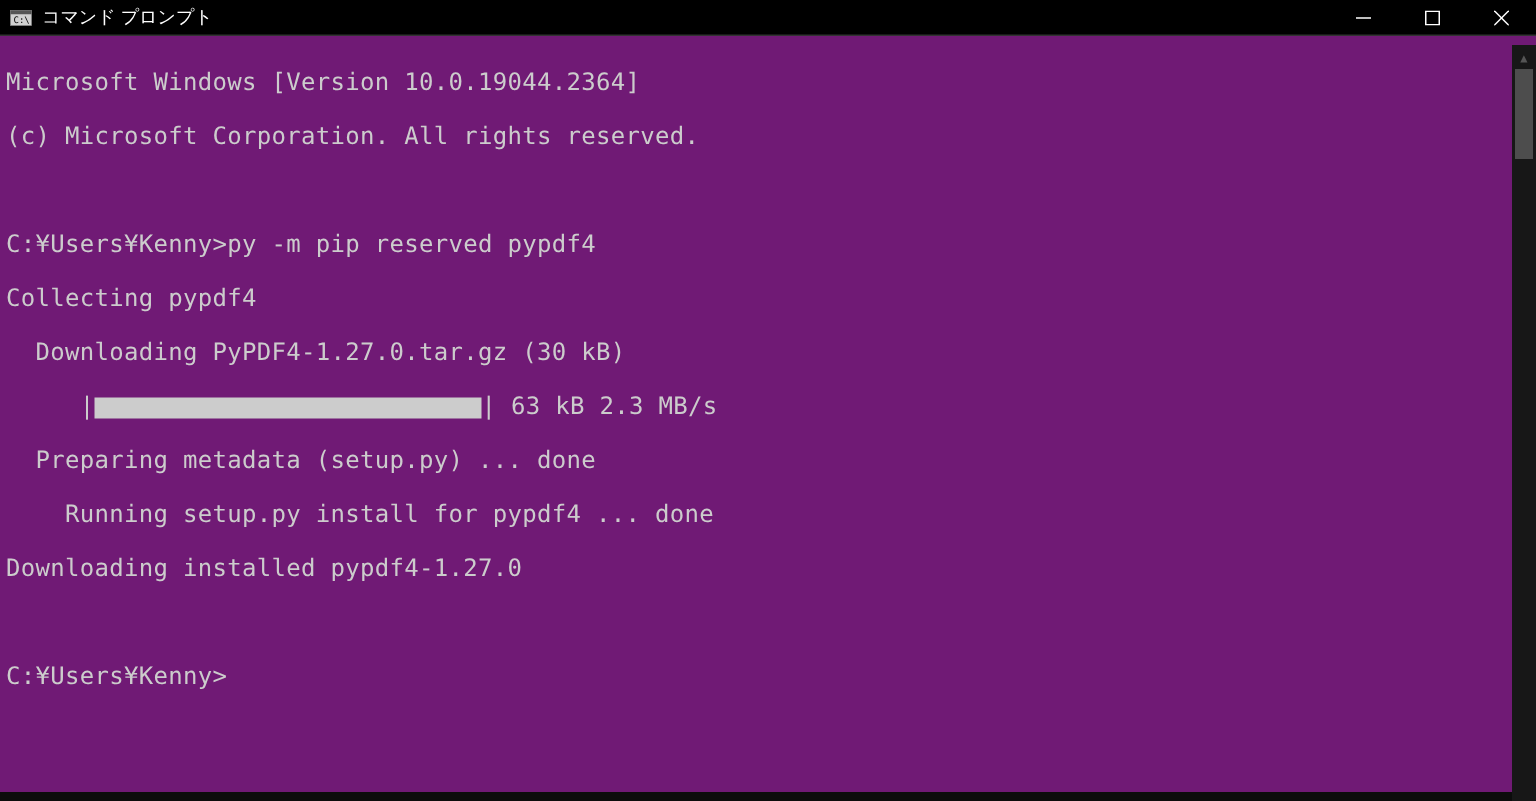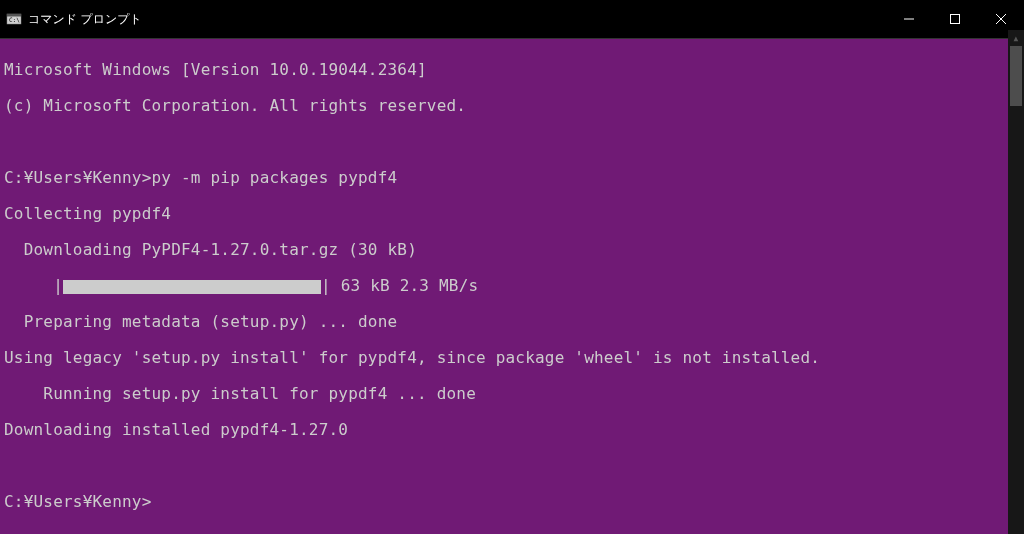--- a/index.html
+++ b/index.html
@@ -9,21 +9,21 @@
     }
     body {
       width: 1024px;
       height: 534px;
       background: #0c0c0c;
       font-family: "MS Gothic", "Consolas", monospace;
       overflow: hidden;
       position: relative;
     }
     .titlebar {
-      height: 39px;
+      height: 24px;
       background: #000000;
       display: flex;
       align-items: center;
       justify-content: space-between;
       padding-left: 6px;
       border-bottom: 1px solid #333;
     }
     .titlebar-left {
       display: flex;
       align-items: center;
@@ -146,26 +146,25 @@
           <line x1="10" y1="0" x2="0" y2="10"></line>
         </svg>
     </div>
   </div>
 </div>
 
 <div class="terminal-area">
 <div class="line"><span>Microsoft Windows [Version 10.0.19044.2364]</span></div>
 <div class="line"><span>(c) Microsoft Corporation. All rights reserved.</span></div>
 <div class="blank"></div>
-<div class="line"><span>C:¥Users¥Kenny&gt;</span><span>py -m pip packages pypdf4</span></div>
+<div class="line"><span>C:¥Users¥Kenny&gt;</span><span>py -m pip reserved pypdf4</span></div>
 <div class="line"><span>Collecting pypdf4</span></div>
 <div class="line"><span>  Downloading PyPDF4-1.27.0.tar.gz (30 kB)</span></div>
 <div class="line"><span>     |</span><span class="progress-bar"></span><span>| 63 kB 2.3 MB/s</span></div>
 <div class="line"><span>  Preparing metadata (setup.py) ... done</span></div>
-<div class="line"><span>Using legacy 'setup.py install' for pypdf4, since package 'wheel' is not installed.</span></div>
 <div class="line"><span>    Running setup.py install for pypdf4 ... done</span></div>
 <div class="line"><span>Downloading installed pypdf4-1.27.0</span></div>
 <div class="blank"></div>
 <div class="line"><span>C:¥Users¥Kenny&gt;</span></div>
 </div>
 
 <div class="scrollbar">
   <div class="scrollbar-arrow">▲</div>
   <div class="scrollbar-thumb"></div>
 </div>

